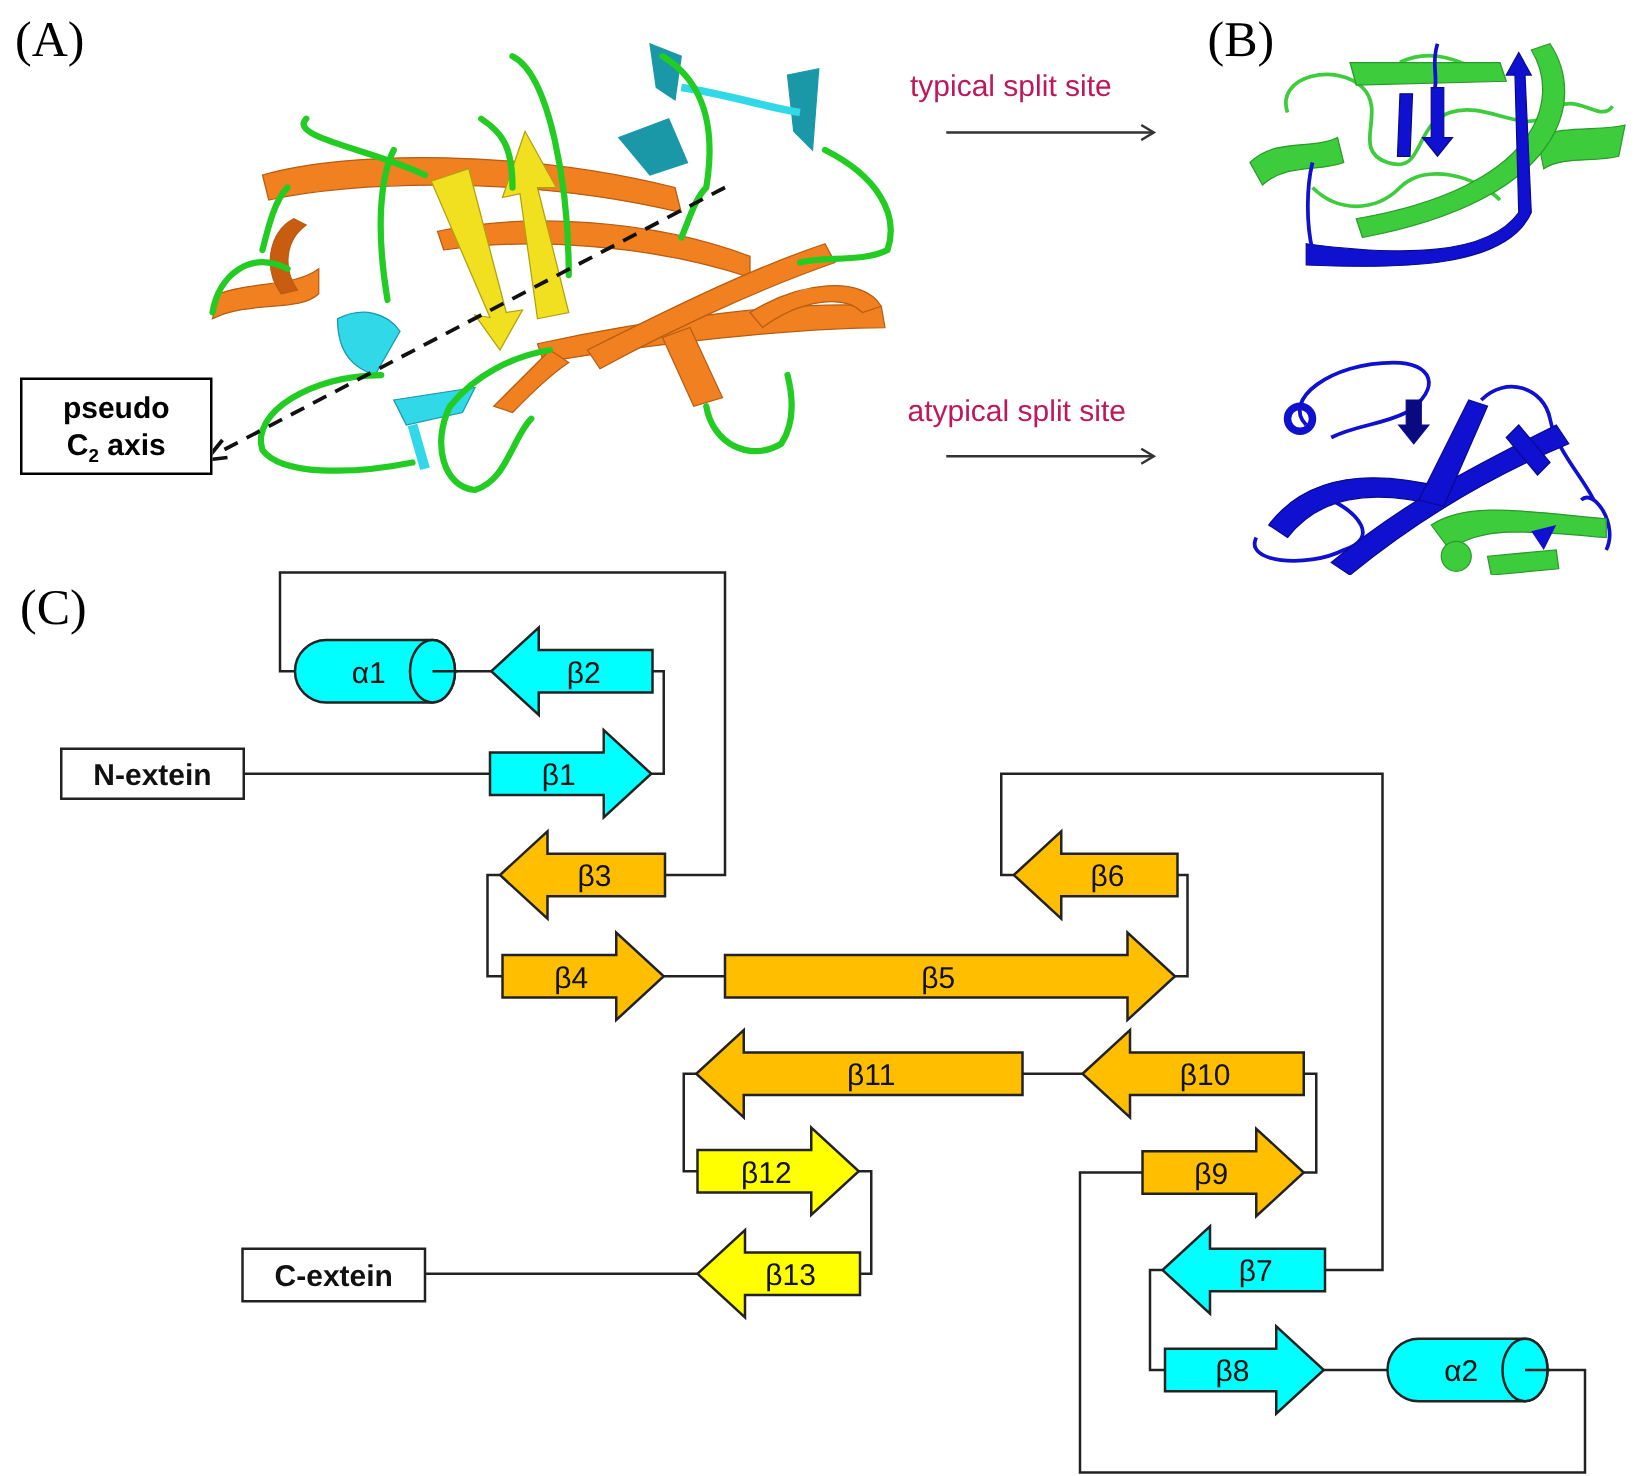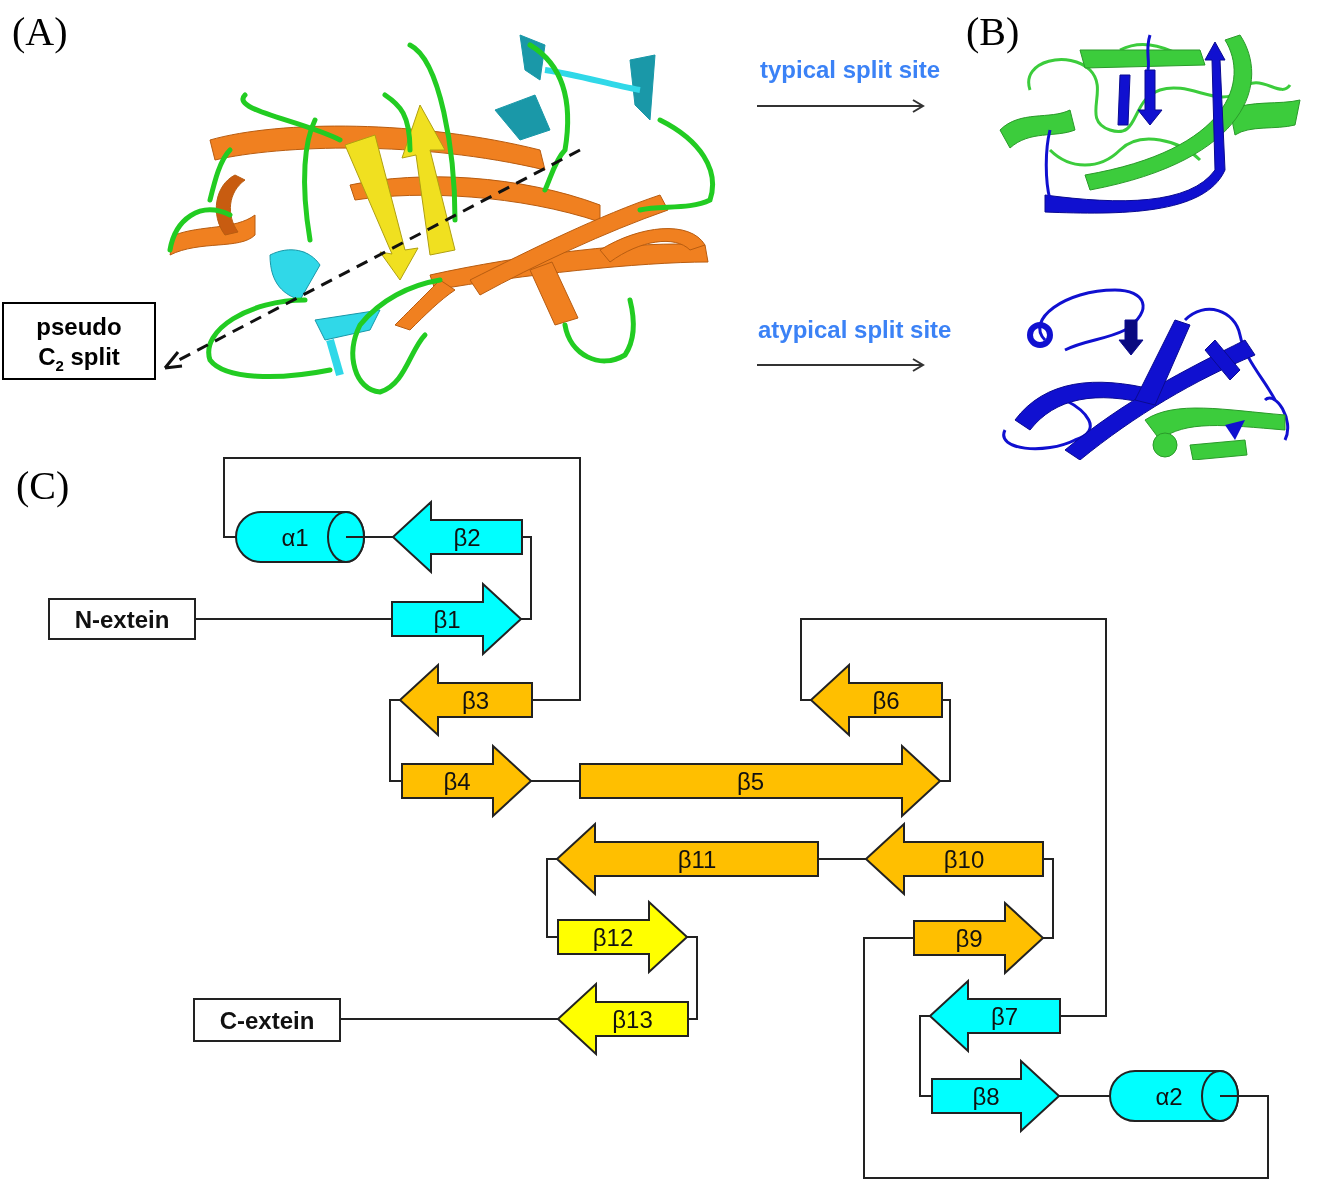--- a/index.html
+++ b/index.html
@@ -1,20 +1,20 @@
 <!DOCTYPE html>
 <html><head>
 <meta charset="utf-8">
 <style>
   html, body { margin: 0; padding: 0; background: #ffffff; }
   body { width: 1319px; height: 1181px; position: relative; overflow: hidden; }
   .panel-label { position: absolute; font-family: "Liberation Serif", serif; font-size: 40px; color: #000; }
   svg text { font-family: "Liberation Sans", sans-serif; }
-  .split-label { position: absolute; font-family: "Liberation Sans", sans-serif; font-weight: bold; font-size: 24px; color: #3b82f6; margin-left: 32px; }
-  .axis-box { position: absolute; left: 2px; top: 302px; width: 154px; height: 78px; border: 2px solid #000; background: #fff;
+  .split-label { position: absolute; font-family: "Liberation Sans", sans-serif; font-weight: normal; font-size: 24px; color: #be185d; }
+  .axis-box { position: absolute; left: 16px; top: 302px; width: 154px; height: 78px; border: 2px solid #000; background: #fff;
               font-family: "Liberation Sans", sans-serif; font-weight: bold; font-size: 24px; text-align: center; line-height: 30px; box-sizing: border-box; padding-top: 8px; }
   .axis-box sub { font-size: 15px; }
 </style>
 </head>
 <body>
 
 <div class="panel-label" style="left:12px; top:8px;">(A)</div>
 <div class="panel-label" style="left:966px; top:8px;">(B)</div>
 <div class="panel-label" style="left:16px; top:462px;">(C)</div>
 
@@ -55,21 +55,21 @@
     <path d="M565 325 C570 355, 600 370, 625 355 C635 340, 635 320, 630 300"></path>
     <path d="M305 300 C250 300, 200 330, 210 360 C225 380, 280 380, 330 370"></path>
     <path d="M440 280 C410 285, 380 300, 360 325 C345 355, 355 390, 380 392 C405 385, 410 350, 425 335"></path>
   </g>
   <line x1="580" y1="150" x2="175" y2="362" stroke="#111" stroke-width="3" stroke-dasharray="12,8"></line>
   <path d="M165 368 L178 352 M165 368 L182 366" stroke="#111" stroke-width="3" fill="none"></path>
 </svg>
 
 <div class="axis-box">
   <div>pseudo</div>
-  <div><span>C</span><sub>2</sub><span> split</span></div>
+  <div><span>C</span><sub>2</sub><span> axis</span></div>
 </div>
 
 <div class="split-label" style="left:728px; top:56px;">typical split site</div>
 <svg style="position:absolute;left:755px;top:96px" width="175" height="20">
     <line x1="2" y1="10" x2="168" y2="10" stroke="#333" stroke-width="2"></line>
     <path d="M158 4 L168 10 L158 16" stroke="#333" stroke-width="2" fill="none"></path>
   </svg>
 <div class="split-label" style="left:726px; top:316px;text-align:center;">atypical split site</div>
 <svg style="position:absolute;left:755px;top:355px" width="175" height="20">
     <line x1="2" y1="10" x2="168" y2="10" stroke="#333" stroke-width="2"></line>

